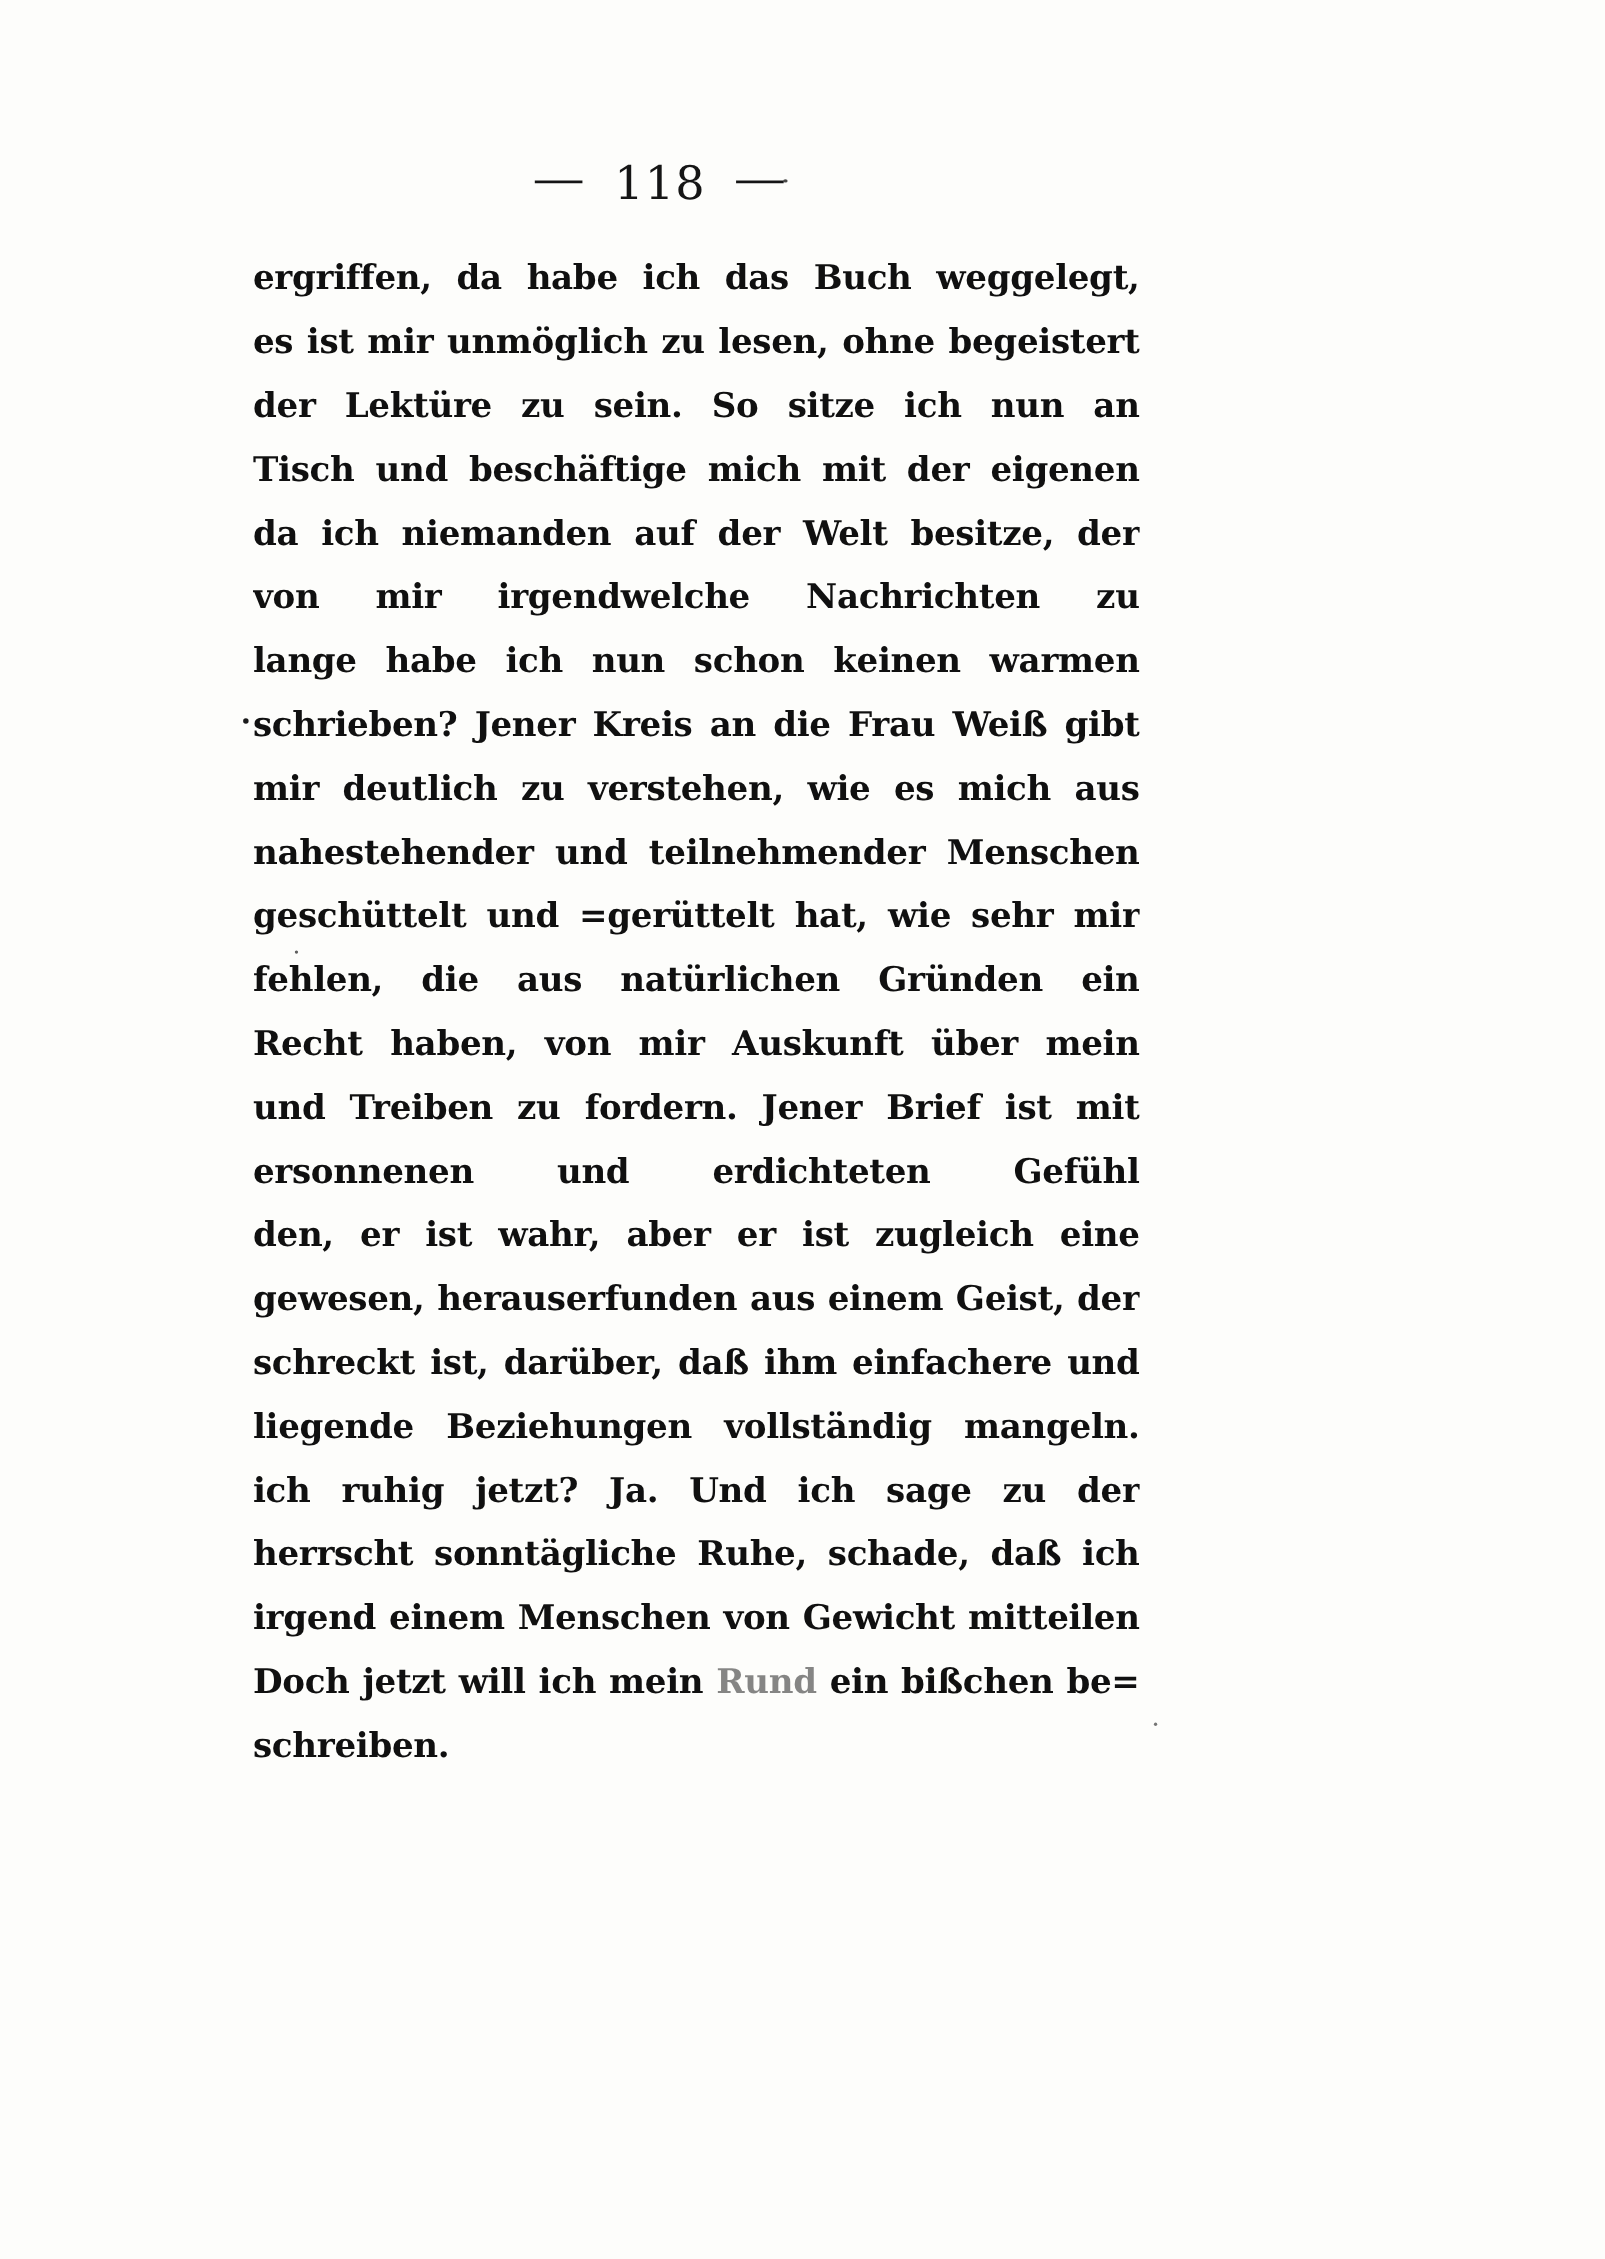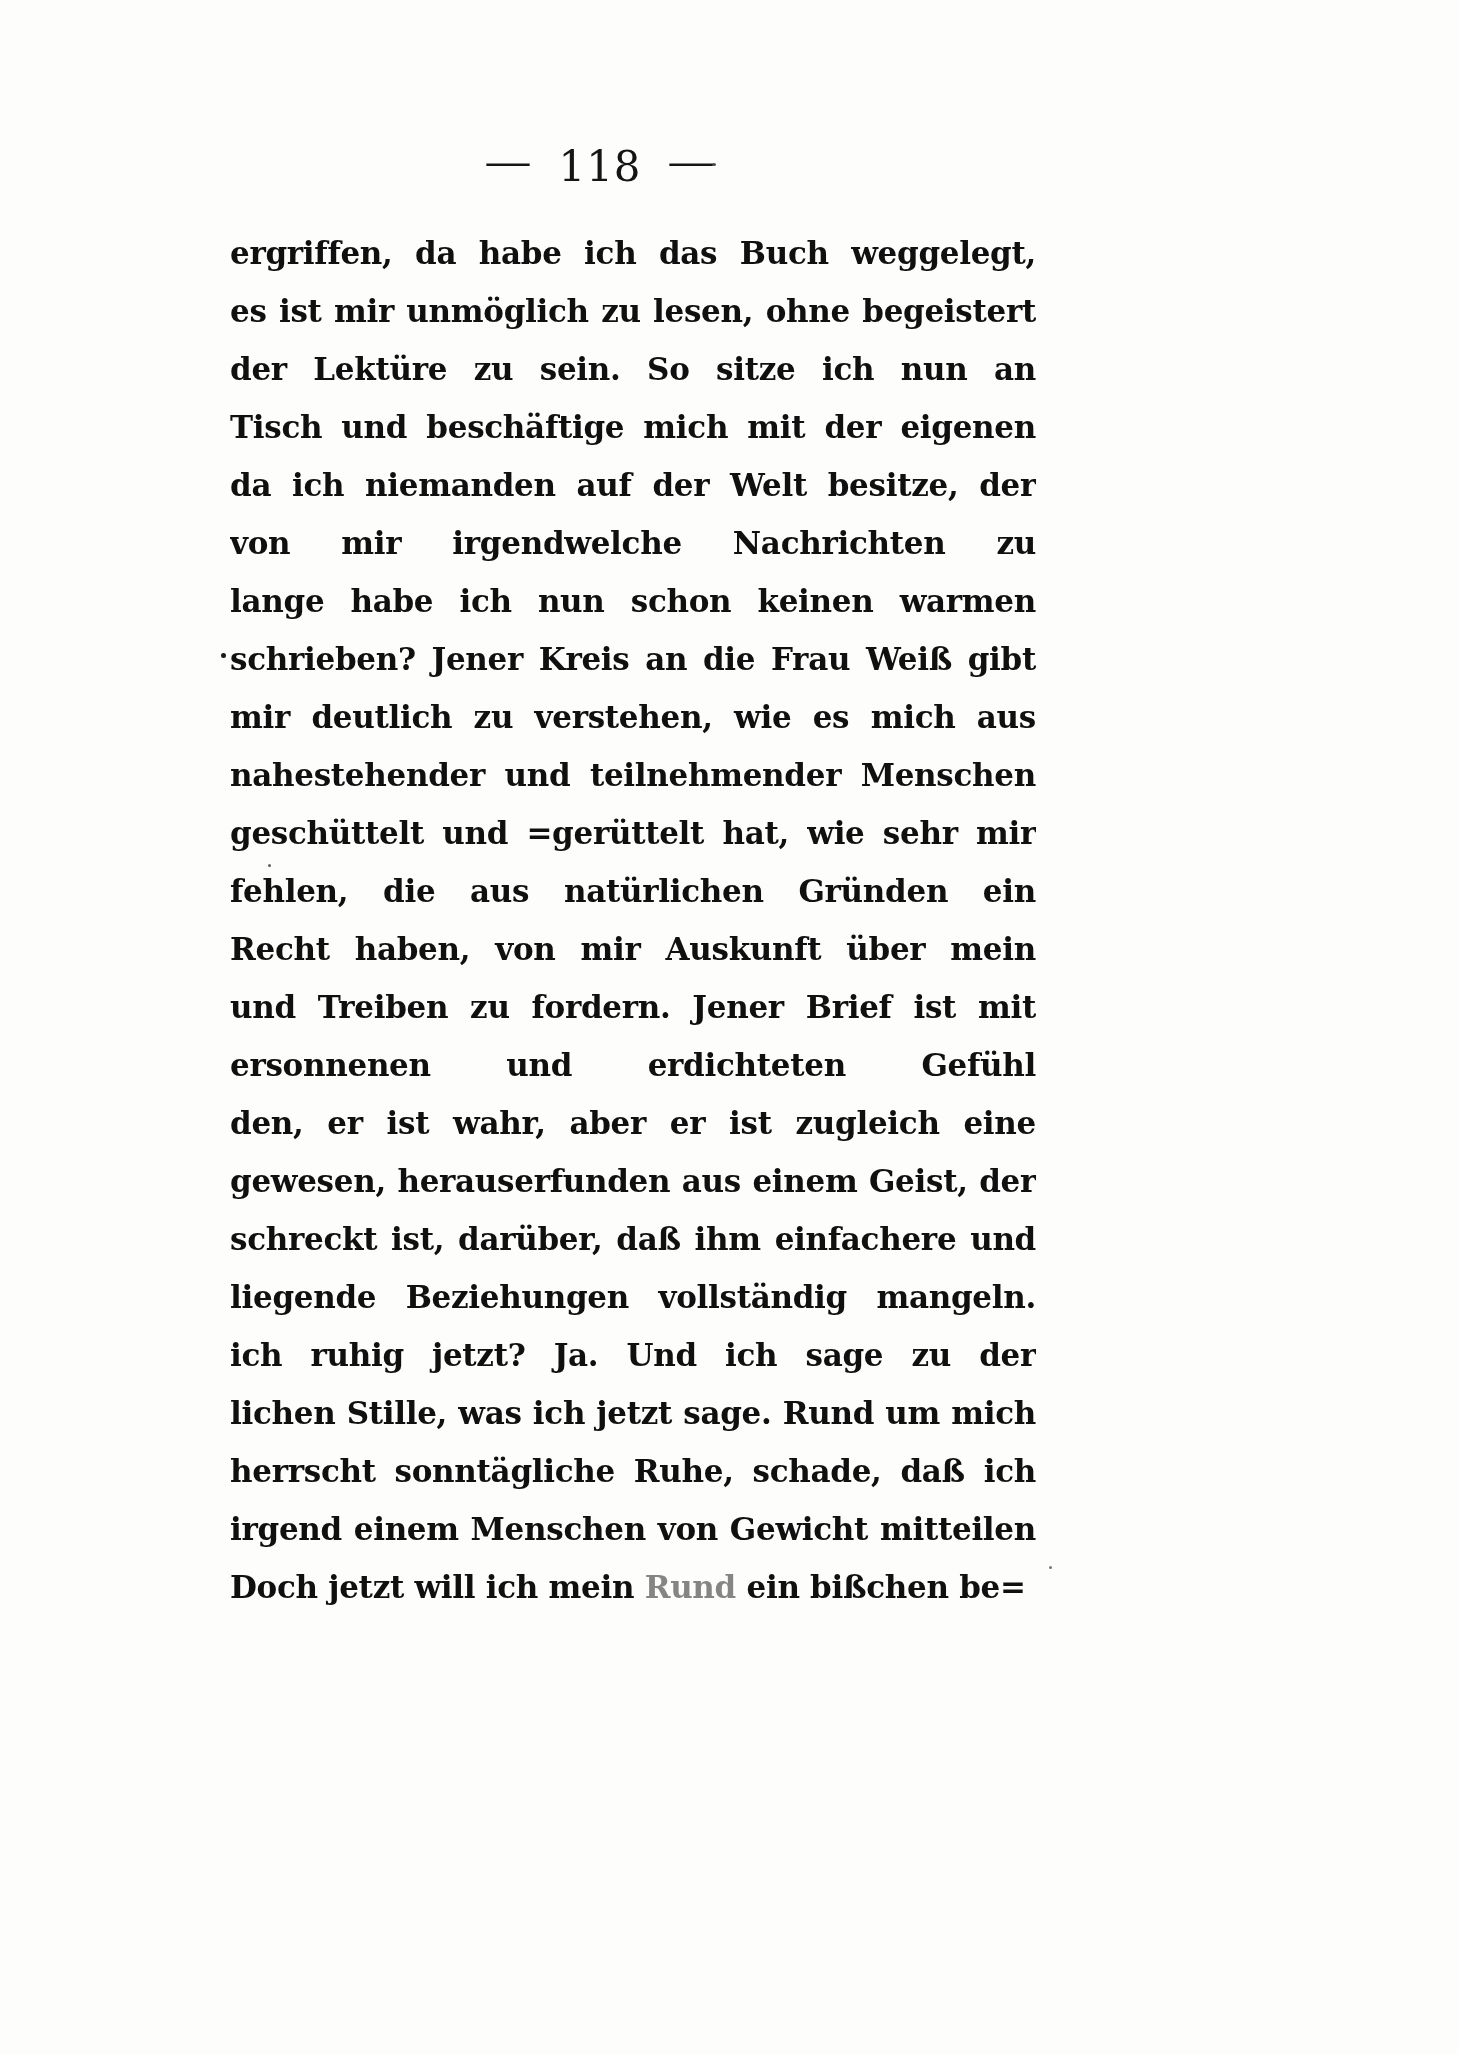--- a/index.html
+++ b/index.html
@@ -111,24 +111,24 @@
       <div class="text-line">geschüttelt und =gerüttelt hat, wie sehr mir Menschen</div>
       <div class="text-line">fehlen, die aus natürlichen Gründen ein billiges</div>
       <div class="text-line">Recht haben, von mir Auskunft über mein Wesen</div>
       <div class="text-line">und Treiben zu fordern. Jener Brief ist mit einem</div>
       <div class="text-line">ersonnenen und erdichteten Gefühl geschrieben wor=</div>
       <div class="text-line">den, er ist wahr, aber er ist zugleich eine Erfindung</div>
       <div class="text-line">gewesen, herauserfunden aus einem Geist, der er=</div>
       <div class="text-line">schreckt ist, darüber, daß ihm einfachere und näher=</div>
       <div class="text-line">liegende Beziehungen vollständig mangeln. Bin</div>
       <div class="text-line">ich ruhig jetzt? Ja. Und ich sage zu der mittäg=</div>
-      <div class="text-line">lichen Stille, was ich jetzt sage. Rund um mich</div>
       <div class="text-line">herrscht sonntägliche Ruhe, schade, daß ich das nicht</div>
       <div class="text-line">irgend einem Menschen von Gewicht mitteilen kann,</div>
       <div class="text-line">Doch jetzt will ich mein <span class="faded">Rund</span> ein bißchen be=</div>
+      <div class="text-line">schreiben.</div>
     </div>
 
   <div class="speck s1"></div>
   <div class="speck s2"></div>
   <div class="speck s3"></div>
   <div class="speck s4"></div>
 
 </div>
 
 </body></html>

